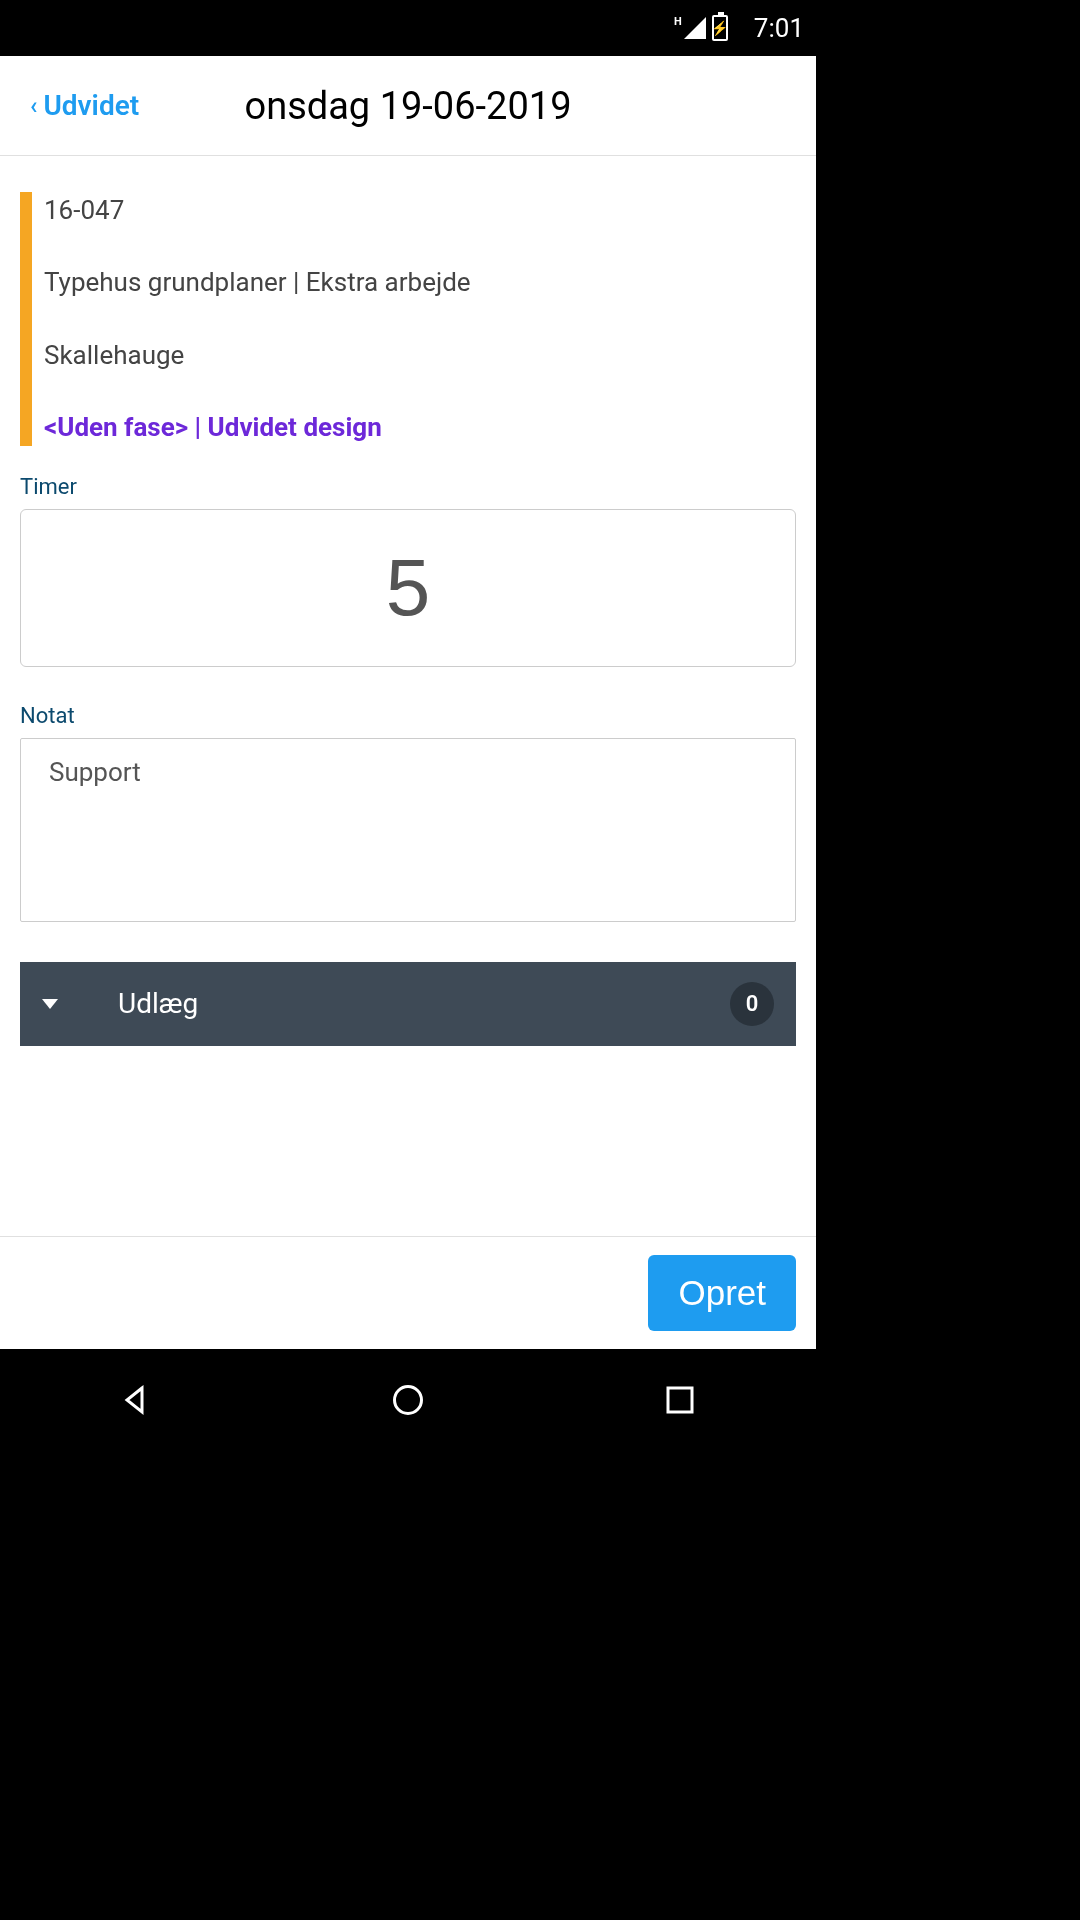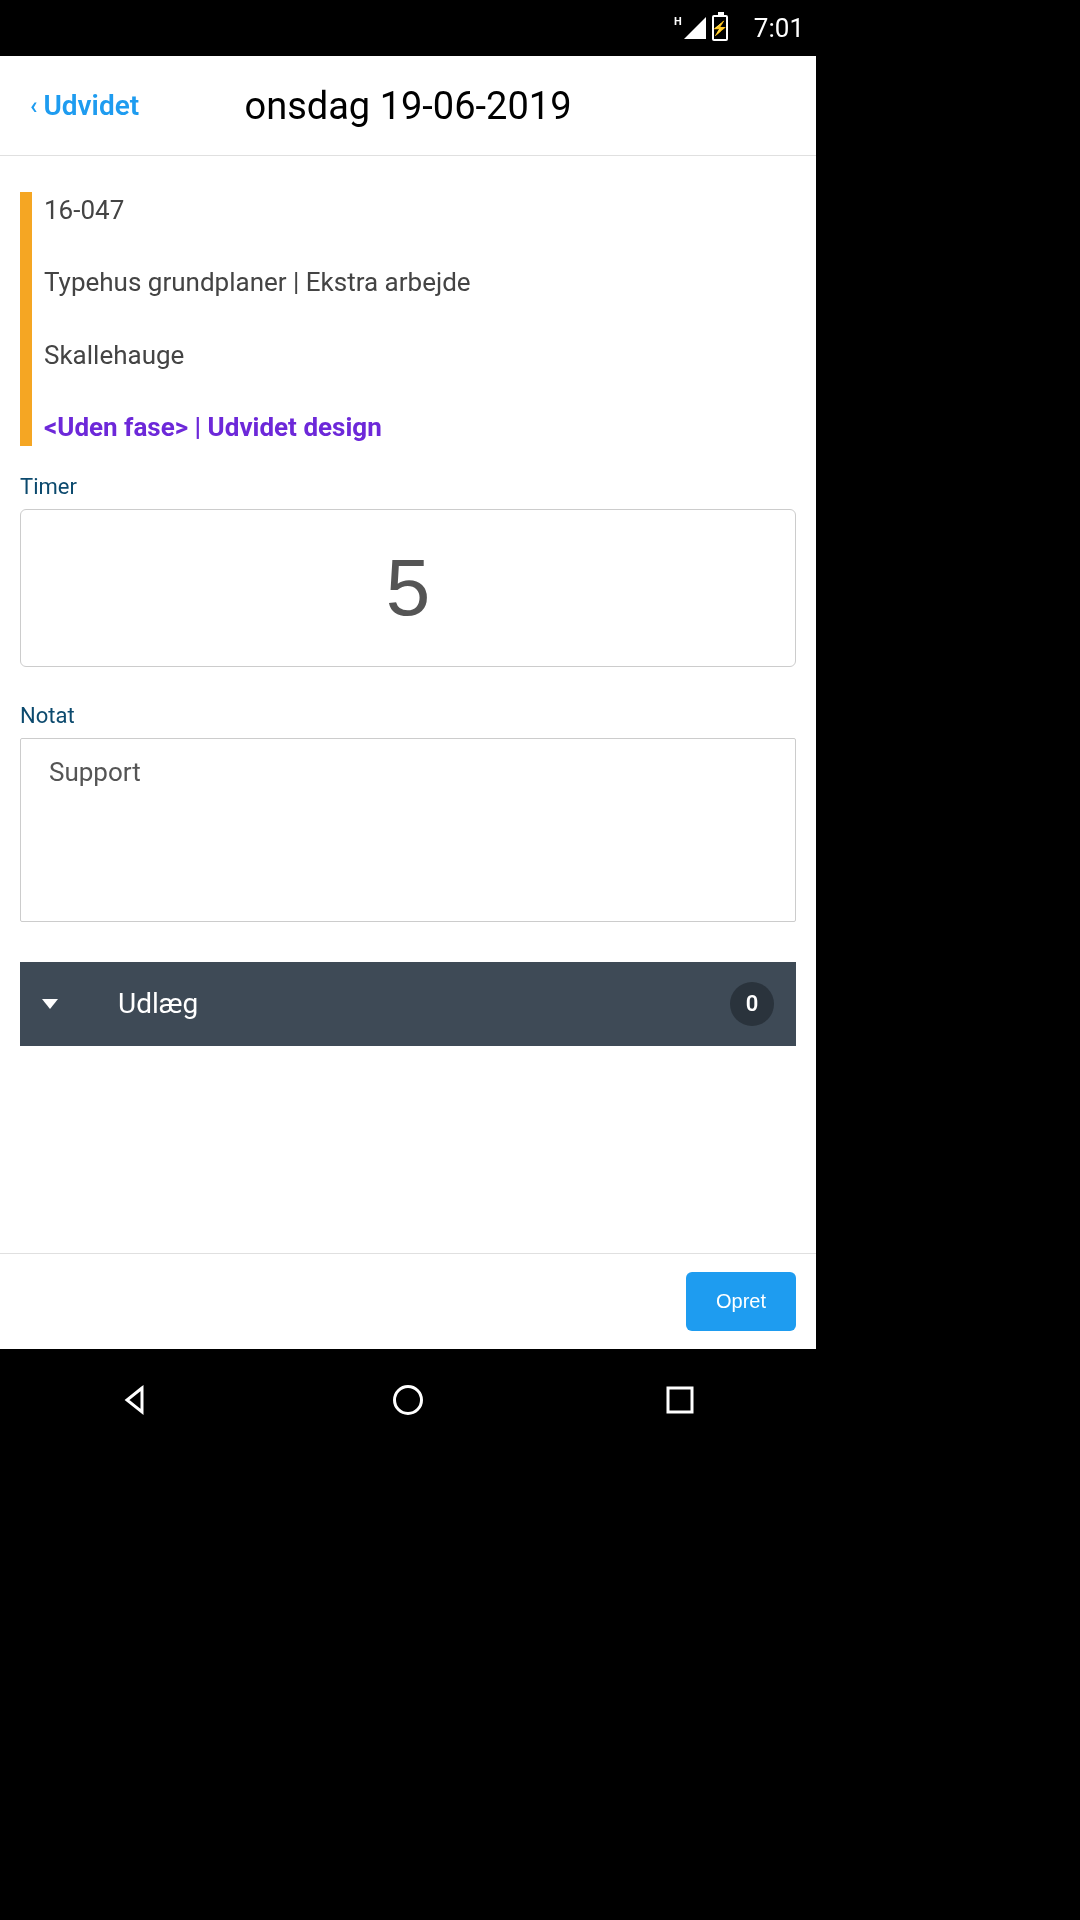--- a/index.html
+++ b/index.html
@@ -201,21 +201,21 @@
       padding: 18px 20px;
       display: flex;
       justify-content: flex-end;
       background: #fff;
     }
     .primary-button {
       background: #1e9cf0;
       color: #fff;
       border: none;
       border-radius: 6px;
-      font-size: 20px;
+      font-size: 35px;
       padding: 18px 30px;
       font-weight: 400;
     }
     .nav-bar {
       height: 102px;
       background: #000;
       display: flex;
       align-items: center;
       justify-content: space-around;
     }

